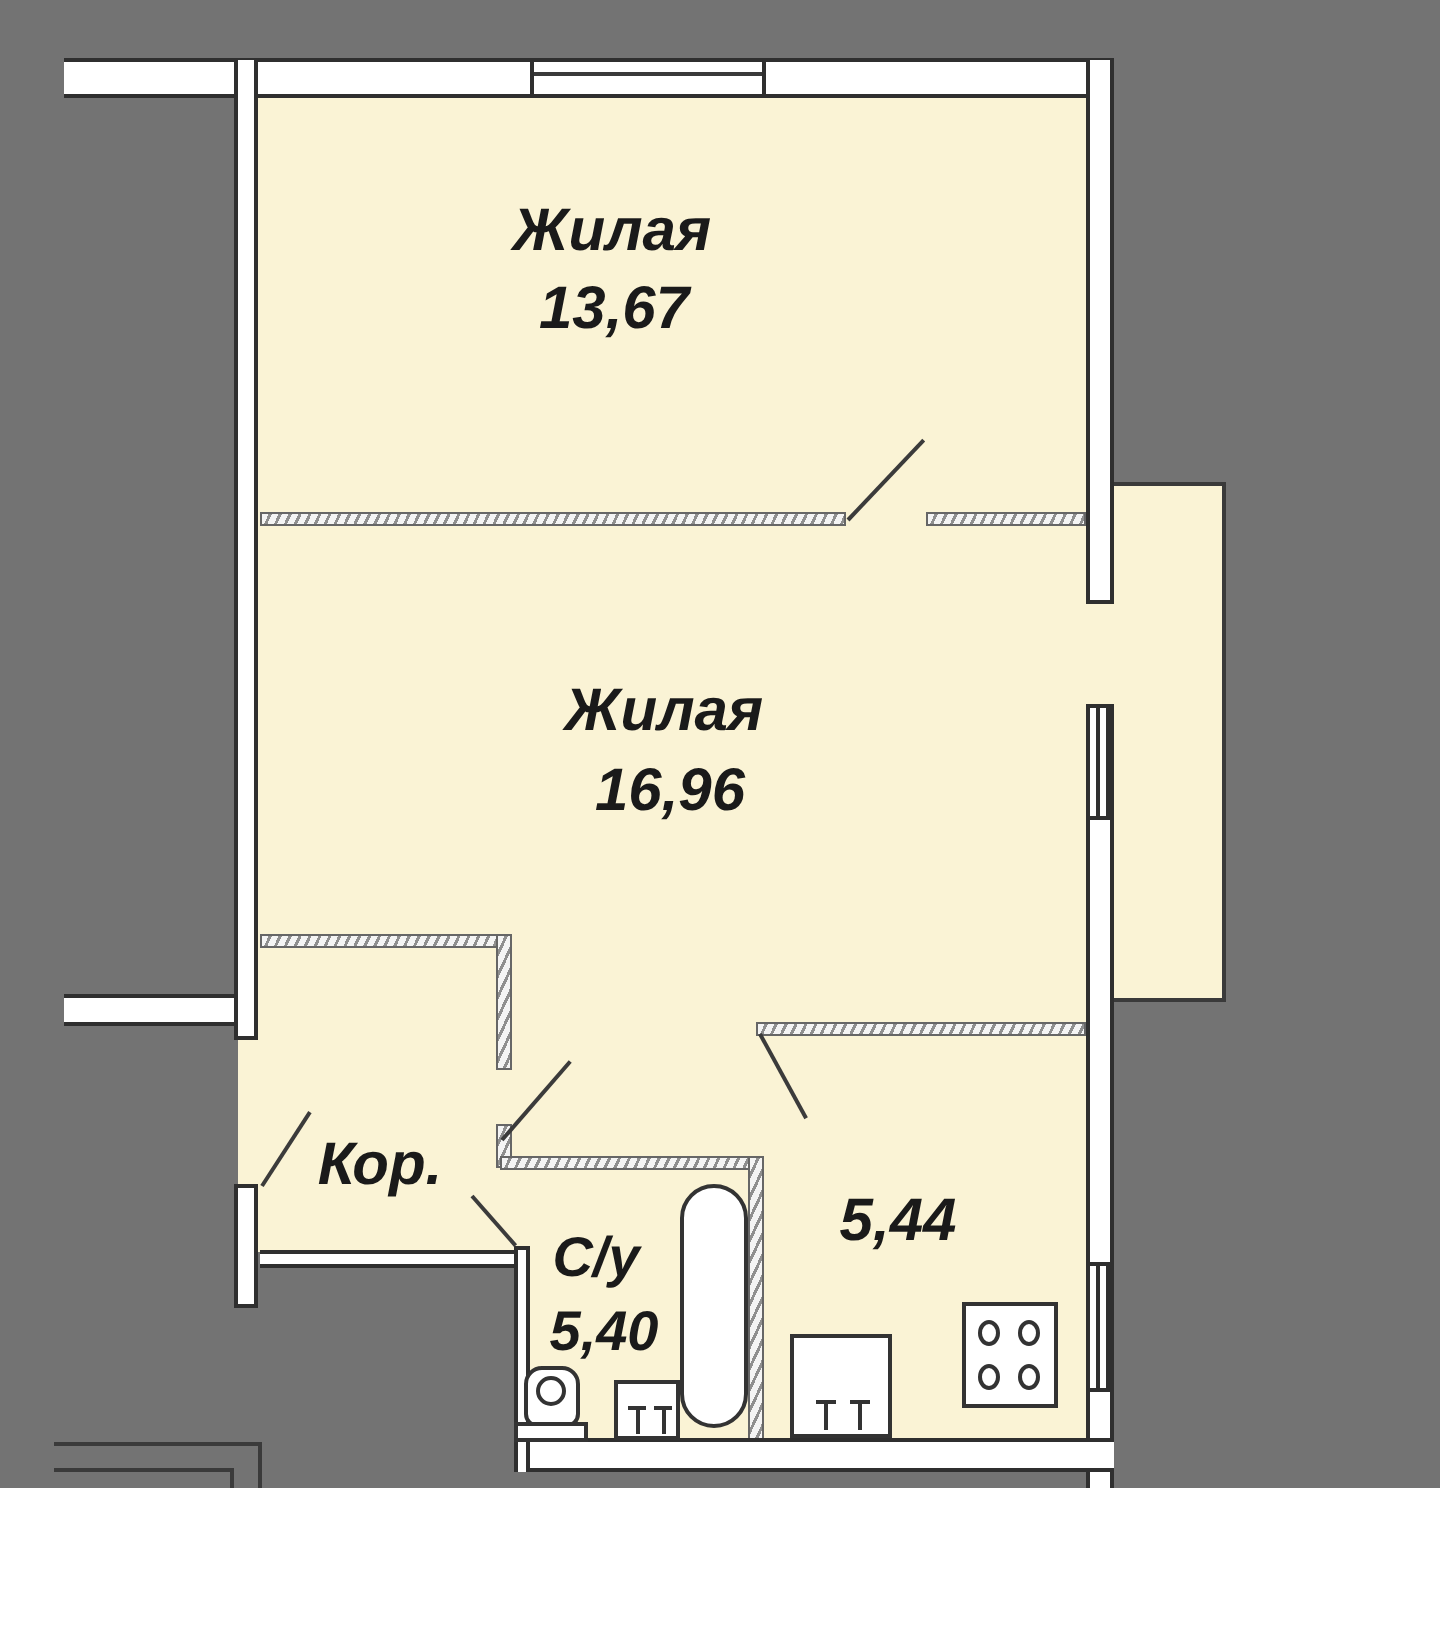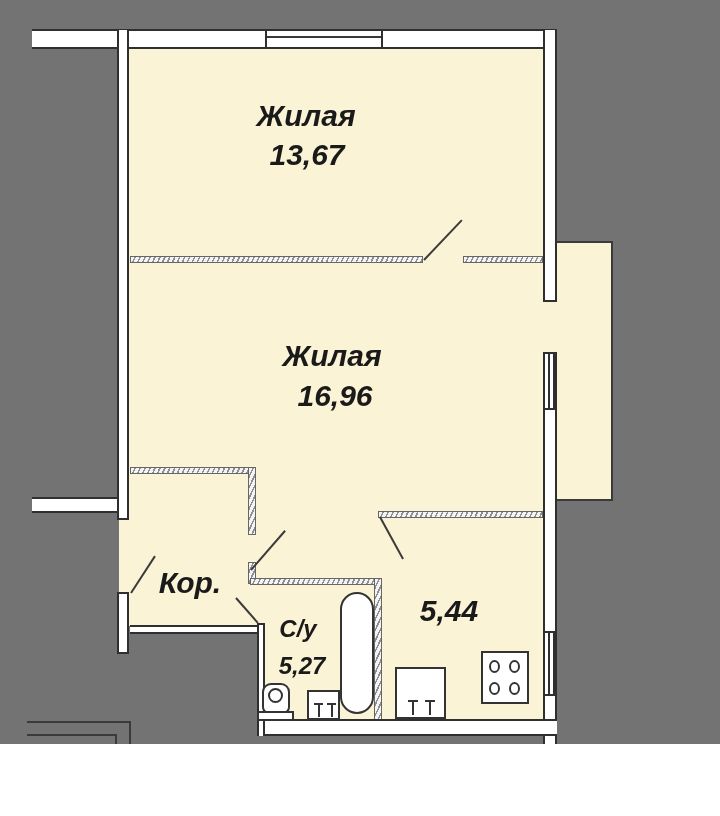--- a/index.html
+++ b/index.html
@@ -30,21 +30,21 @@
   .fix{background:#fff;border:2px solid #333;}
   .tap-bar{background:#333;height:2px;}
   .tap-stem{background:#333;width:2px;}
   .burner{background:#fff;border:2px solid #333;border-radius:50%;}
   
   .lbl{
     position:absolute;transform:translate(-50%,-50%);
     font-weight:bold;font-style:italic;color:#1A1A1A;white-space:nowrap;
     font-size:30px;letter-spacing:0px;
   }
-  .lbl.small{font-size:24px;}
+  .lbl.small{font-size:28px;}
 </style>
 </head>
 <body>
 
 <div id="plan">
 
   <div class="abs room-fill" style="left:129px;top:48px;width:414px;height:578px;"></div>
   <div class="abs room-fill" style="left:264px;top:626px;width:279px;height:93px;"></div>
   <div class="abs room-fill" style="left:119px;top:520px;width:11px;height:73px;"></div>
   <div class="abs room-fill" style="left:543px;top:302px;width:14px;height:50px;"></div>
@@ -134,17 +134,17 @@
 
   <div class="lbl" style="left:306px;top:116px;">Жилая</div>
   <div class="lbl" style="left:307px;top:155px;">13,67</div>
 
   <div class="lbl" style="left:332px;top:356px;">Жилая</div>
   <div class="lbl" style="left:335px;top:396px;">16,96</div>
 
   <div class="lbl" style="left:190px;top:559px;margin-top:24px;">Кор.</div>
 
   <div class="lbl small" style="left:298px;top:629px;">С/у</div>
-  <div class="lbl small" style="left:302px;top:666px;">5,27</div>
+  <div class="lbl small" style="left:302px;top:666px;">5,40</div>
 
   <div class="lbl" style="left:449px;top:611px;">5,44</div>
 
 </div>
 
 </body></html>

